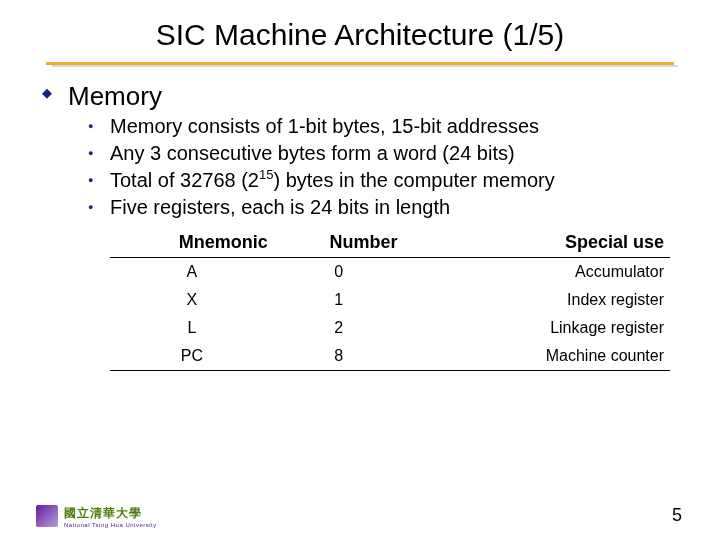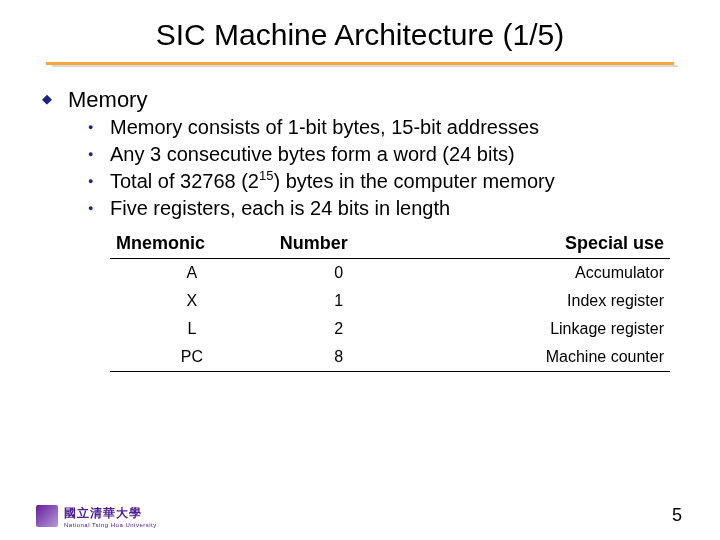--- a/index.html
+++ b/index.html
@@ -39,24 +39,24 @@
     height: 3px;
     background: #f4a83c;
   }
   .rule .shadow {
     position: absolute;
     top: 3px; left: 6px; right: -4px;
     height: 2px;
     background: rgba(0,0,0,0.15);
   }
   .level1 {
-    margin: 20px 0 2px 0;
+    margin: 14px 0 2px 0;
     padding-left: 28px;
     position: relative;
-    font-size: 22px;
+    font-size: 26px;
   }
   .level1::before {
     content: "◆";
     position: absolute;
     left: 2px;
     top: 4px;
     color: #1a237e;
     font-size: 13px;
   }
   .level2 {
@@ -83,21 +83,21 @@
     margin: 8px 0 0 70px;
     width: 560px;
   }
   table {
     border-collapse: collapse;
     width: 100%;
     font-size: 16px;
   }
   th {
     font-weight: bold;
-    text-align: left;
+    text-align: right;
     padding: 4px 6px;
     border-bottom: 1px solid #000;
     font-size: 18px;
   }
   th:last-child { text-align: right; padding-left: 40px; }
   td {
     padding: 5px 6px;
     text-align: center;
   }
   td:last-child {
@@ -115,21 +115,21 @@
     align-items: center;
     gap: 6px;
   }
   .footer .logo {
     width: 22px; height: 22px;
     background: linear-gradient(135deg,#6a1b9a 0%, #b39ddb 100%);
     border-radius: 2px;
   }
   .footer .uni-cn {
     font-size: 12px;
-    color: #4c1d95;
+    color: #4d7c0f;
     font-weight: bold;
     letter-spacing: 1px;
   }
   .footer .uni-en {
     font-size: 6px;
     color: #4a148c;
     letter-spacing: 0.5px;
     display: block;
   }
   .pagenum {

